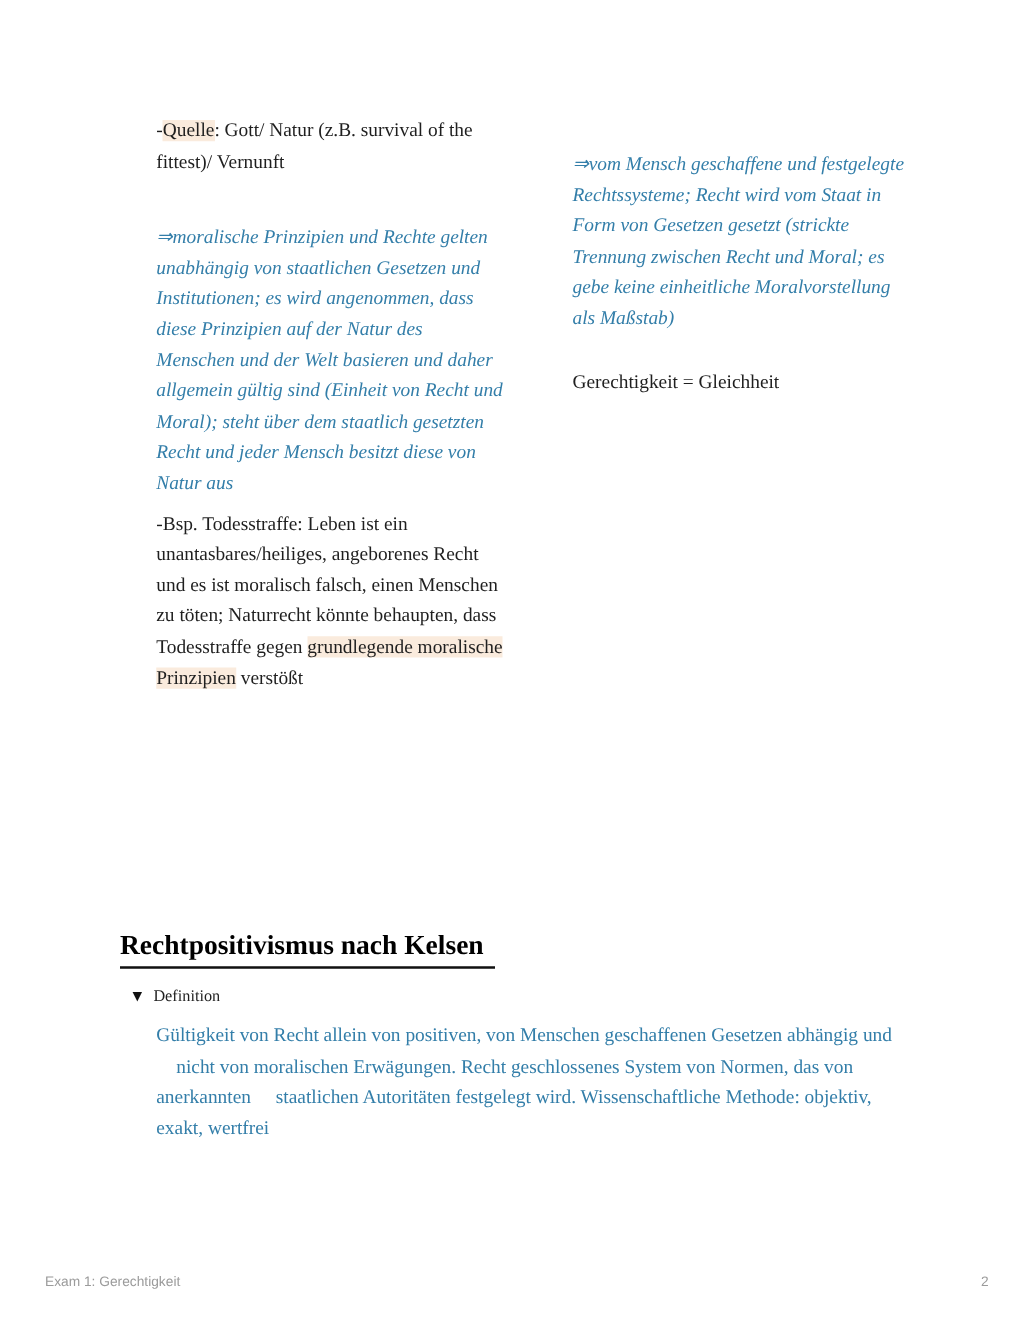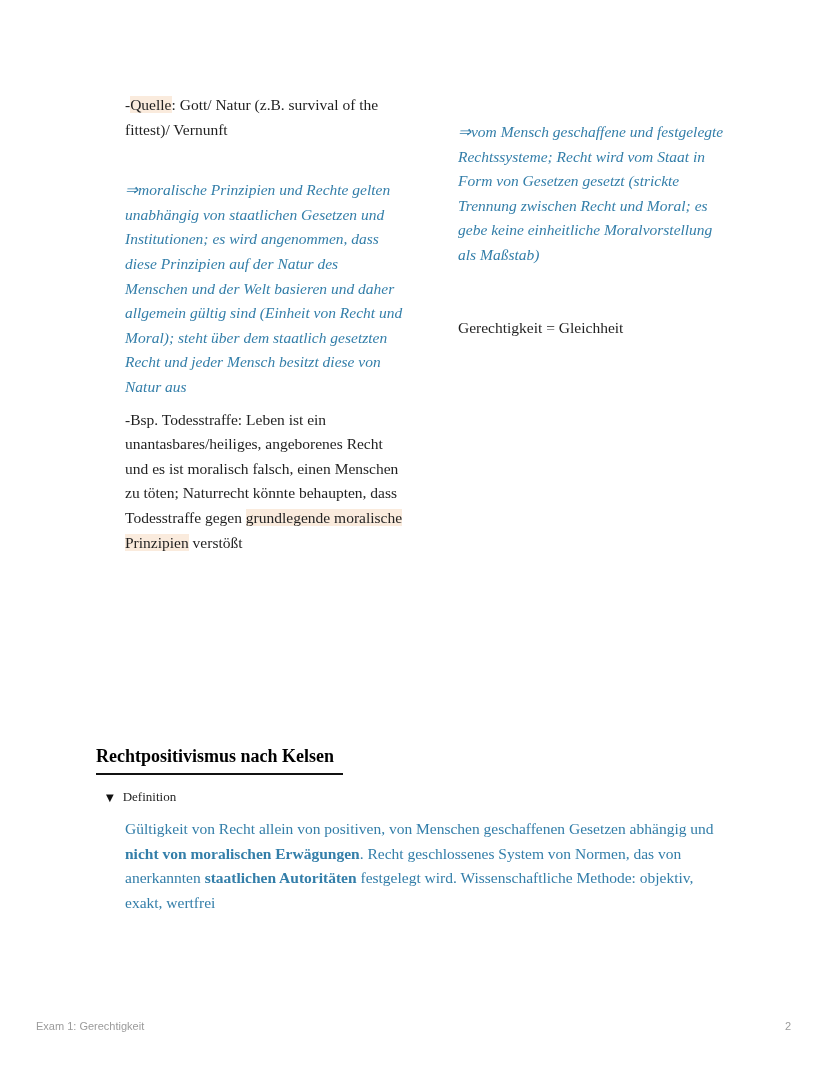--- a/index.html
+++ b/index.html
@@ -31,28 +31,28 @@
     color: var(--text-color);
   }
   .blue-italic {
     color: var(--accent-blue);
     font-style: italic;
   }
   .gap-xl { margin-top: 36px; }
   .gap-sm { margin-top: 8px; }
   .rc-first { margin-top: 27px; }
   .rc-gap   { margin-top: 7px; }
-  .rc-equality { margin-top: 48px; }
+  .rc-equality { margin-top: 26px; }
   .hl { background-color: var(--highlight); }
-  .b  { font-weight: 700; }
+  .b  { font-weight: 400; margin-left: 16px; }
   .section-heading {
     position: absolute;
     left: 96px;
     top: 741px;
-    font-size: 18px;
+    font-size: 22px;
     font-weight: 700;
     line-height: 30px;
     color: #000000;
   }
   .heading-underline {
     display: inline-block;
     border-bottom: 2px solid #111111;
     padding: 0 9px 2px 0;
   }
   .toggle-row {

